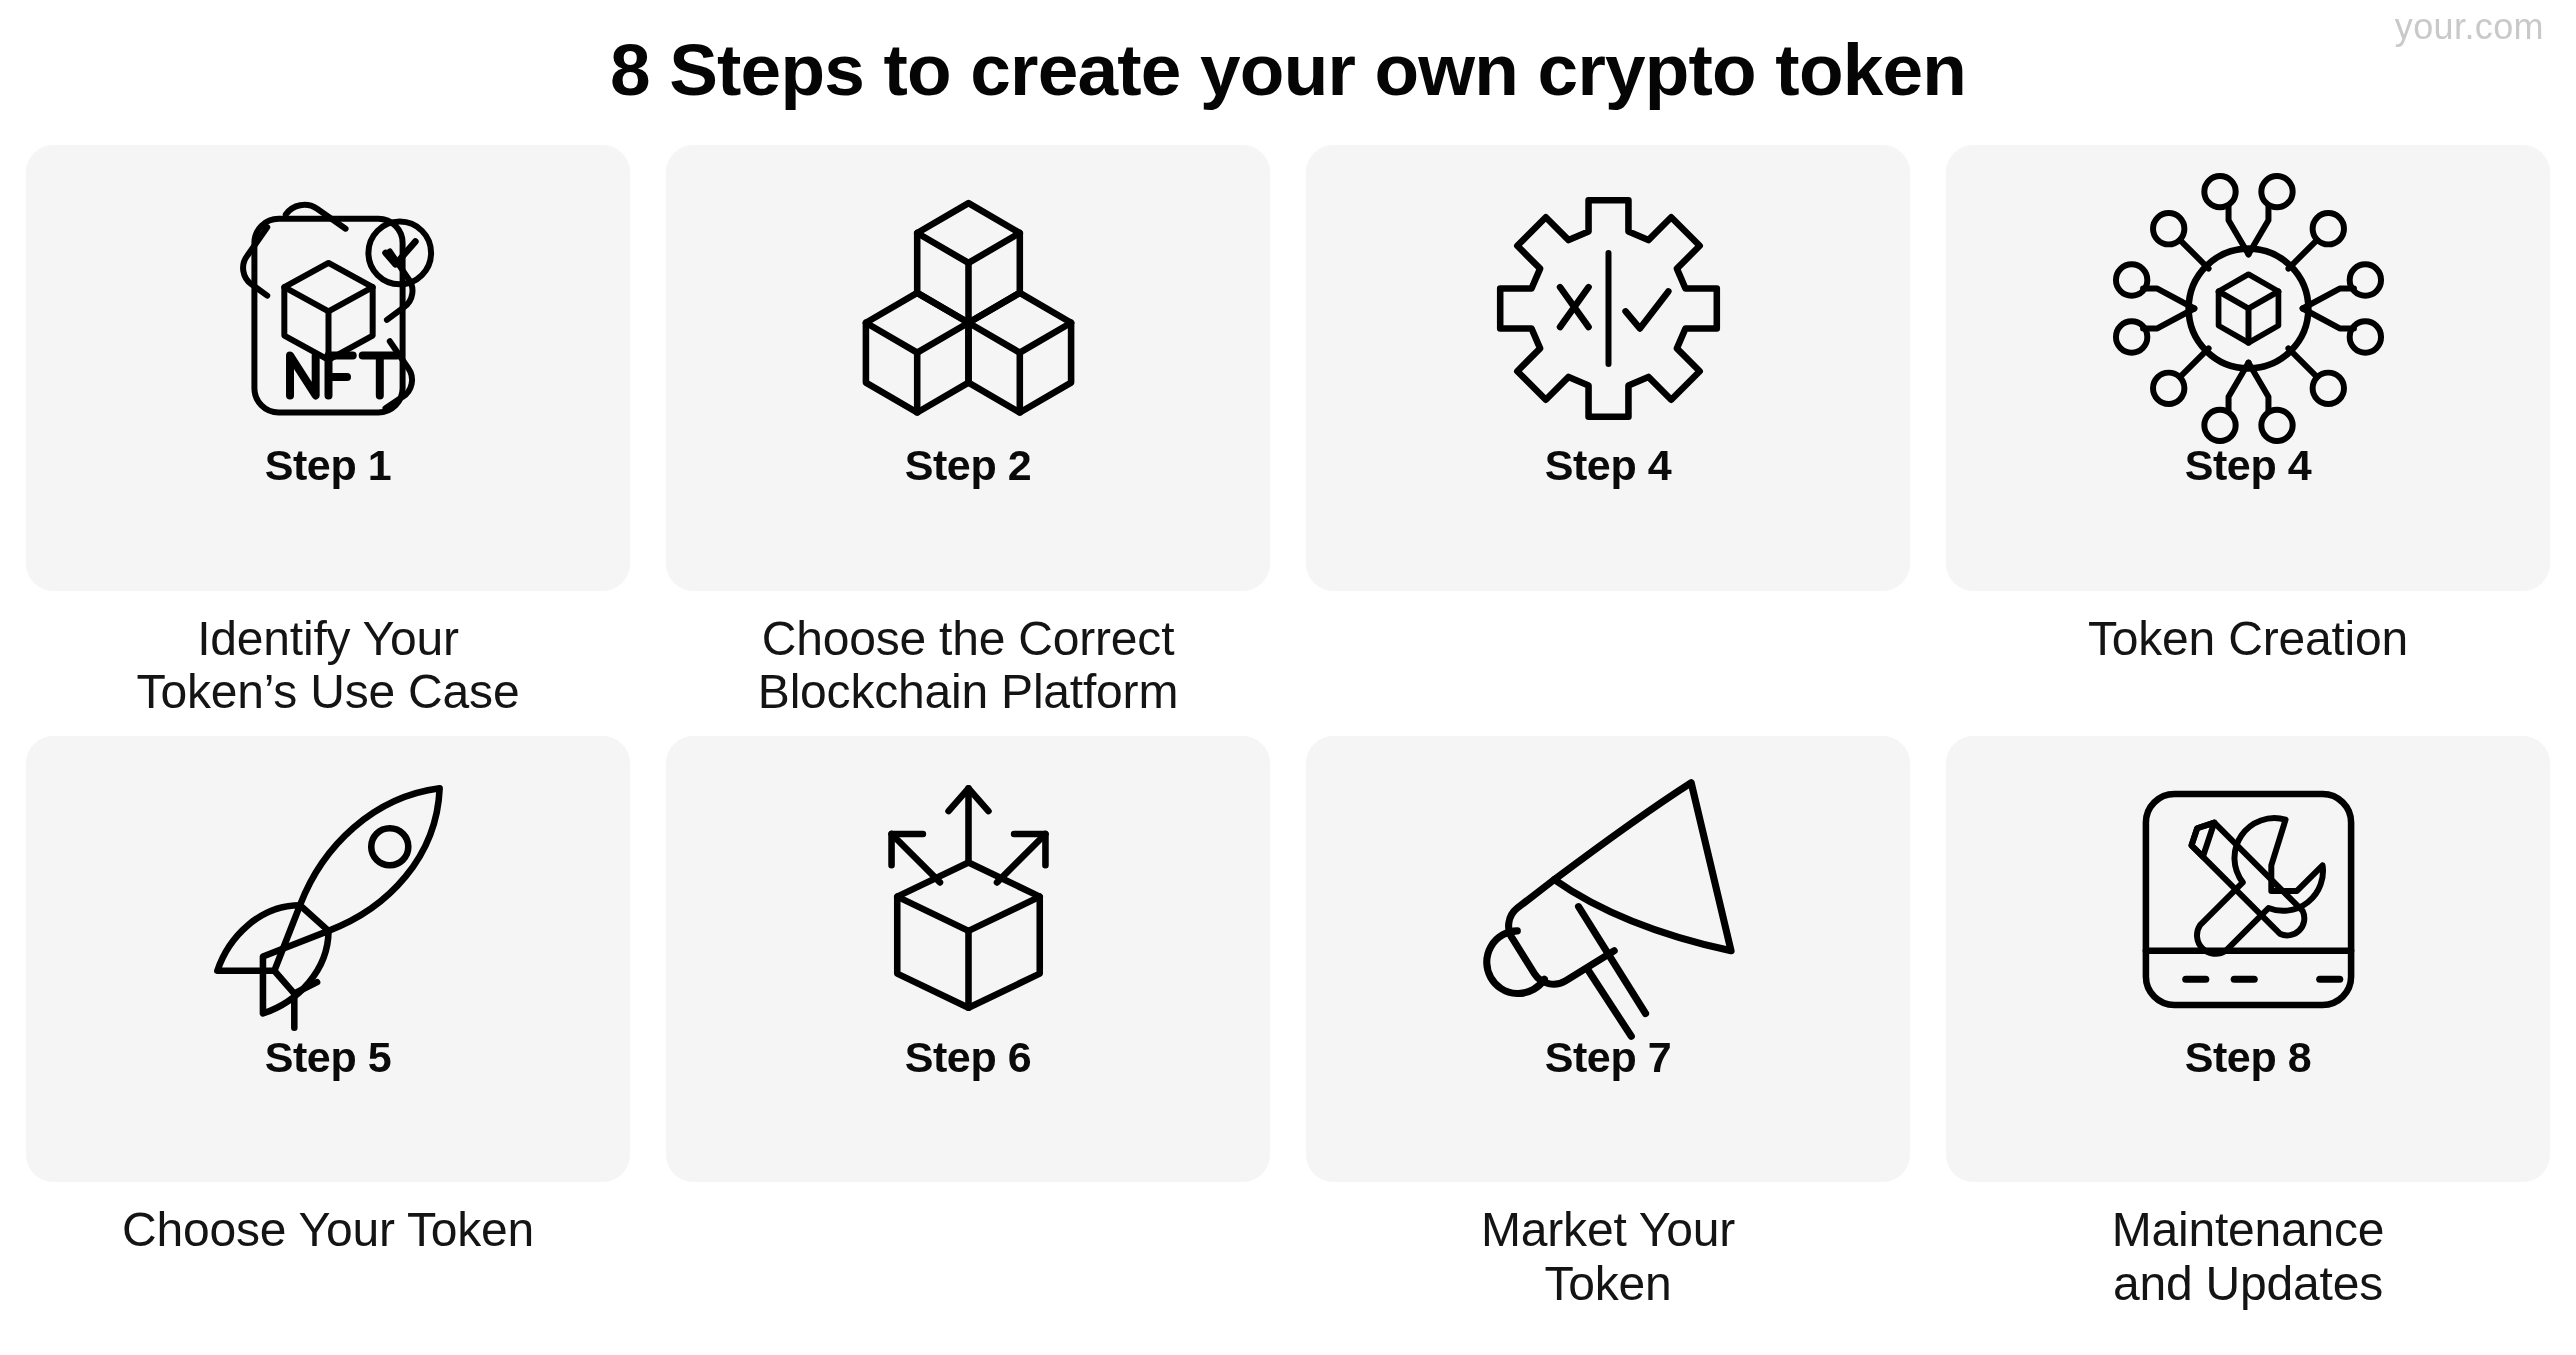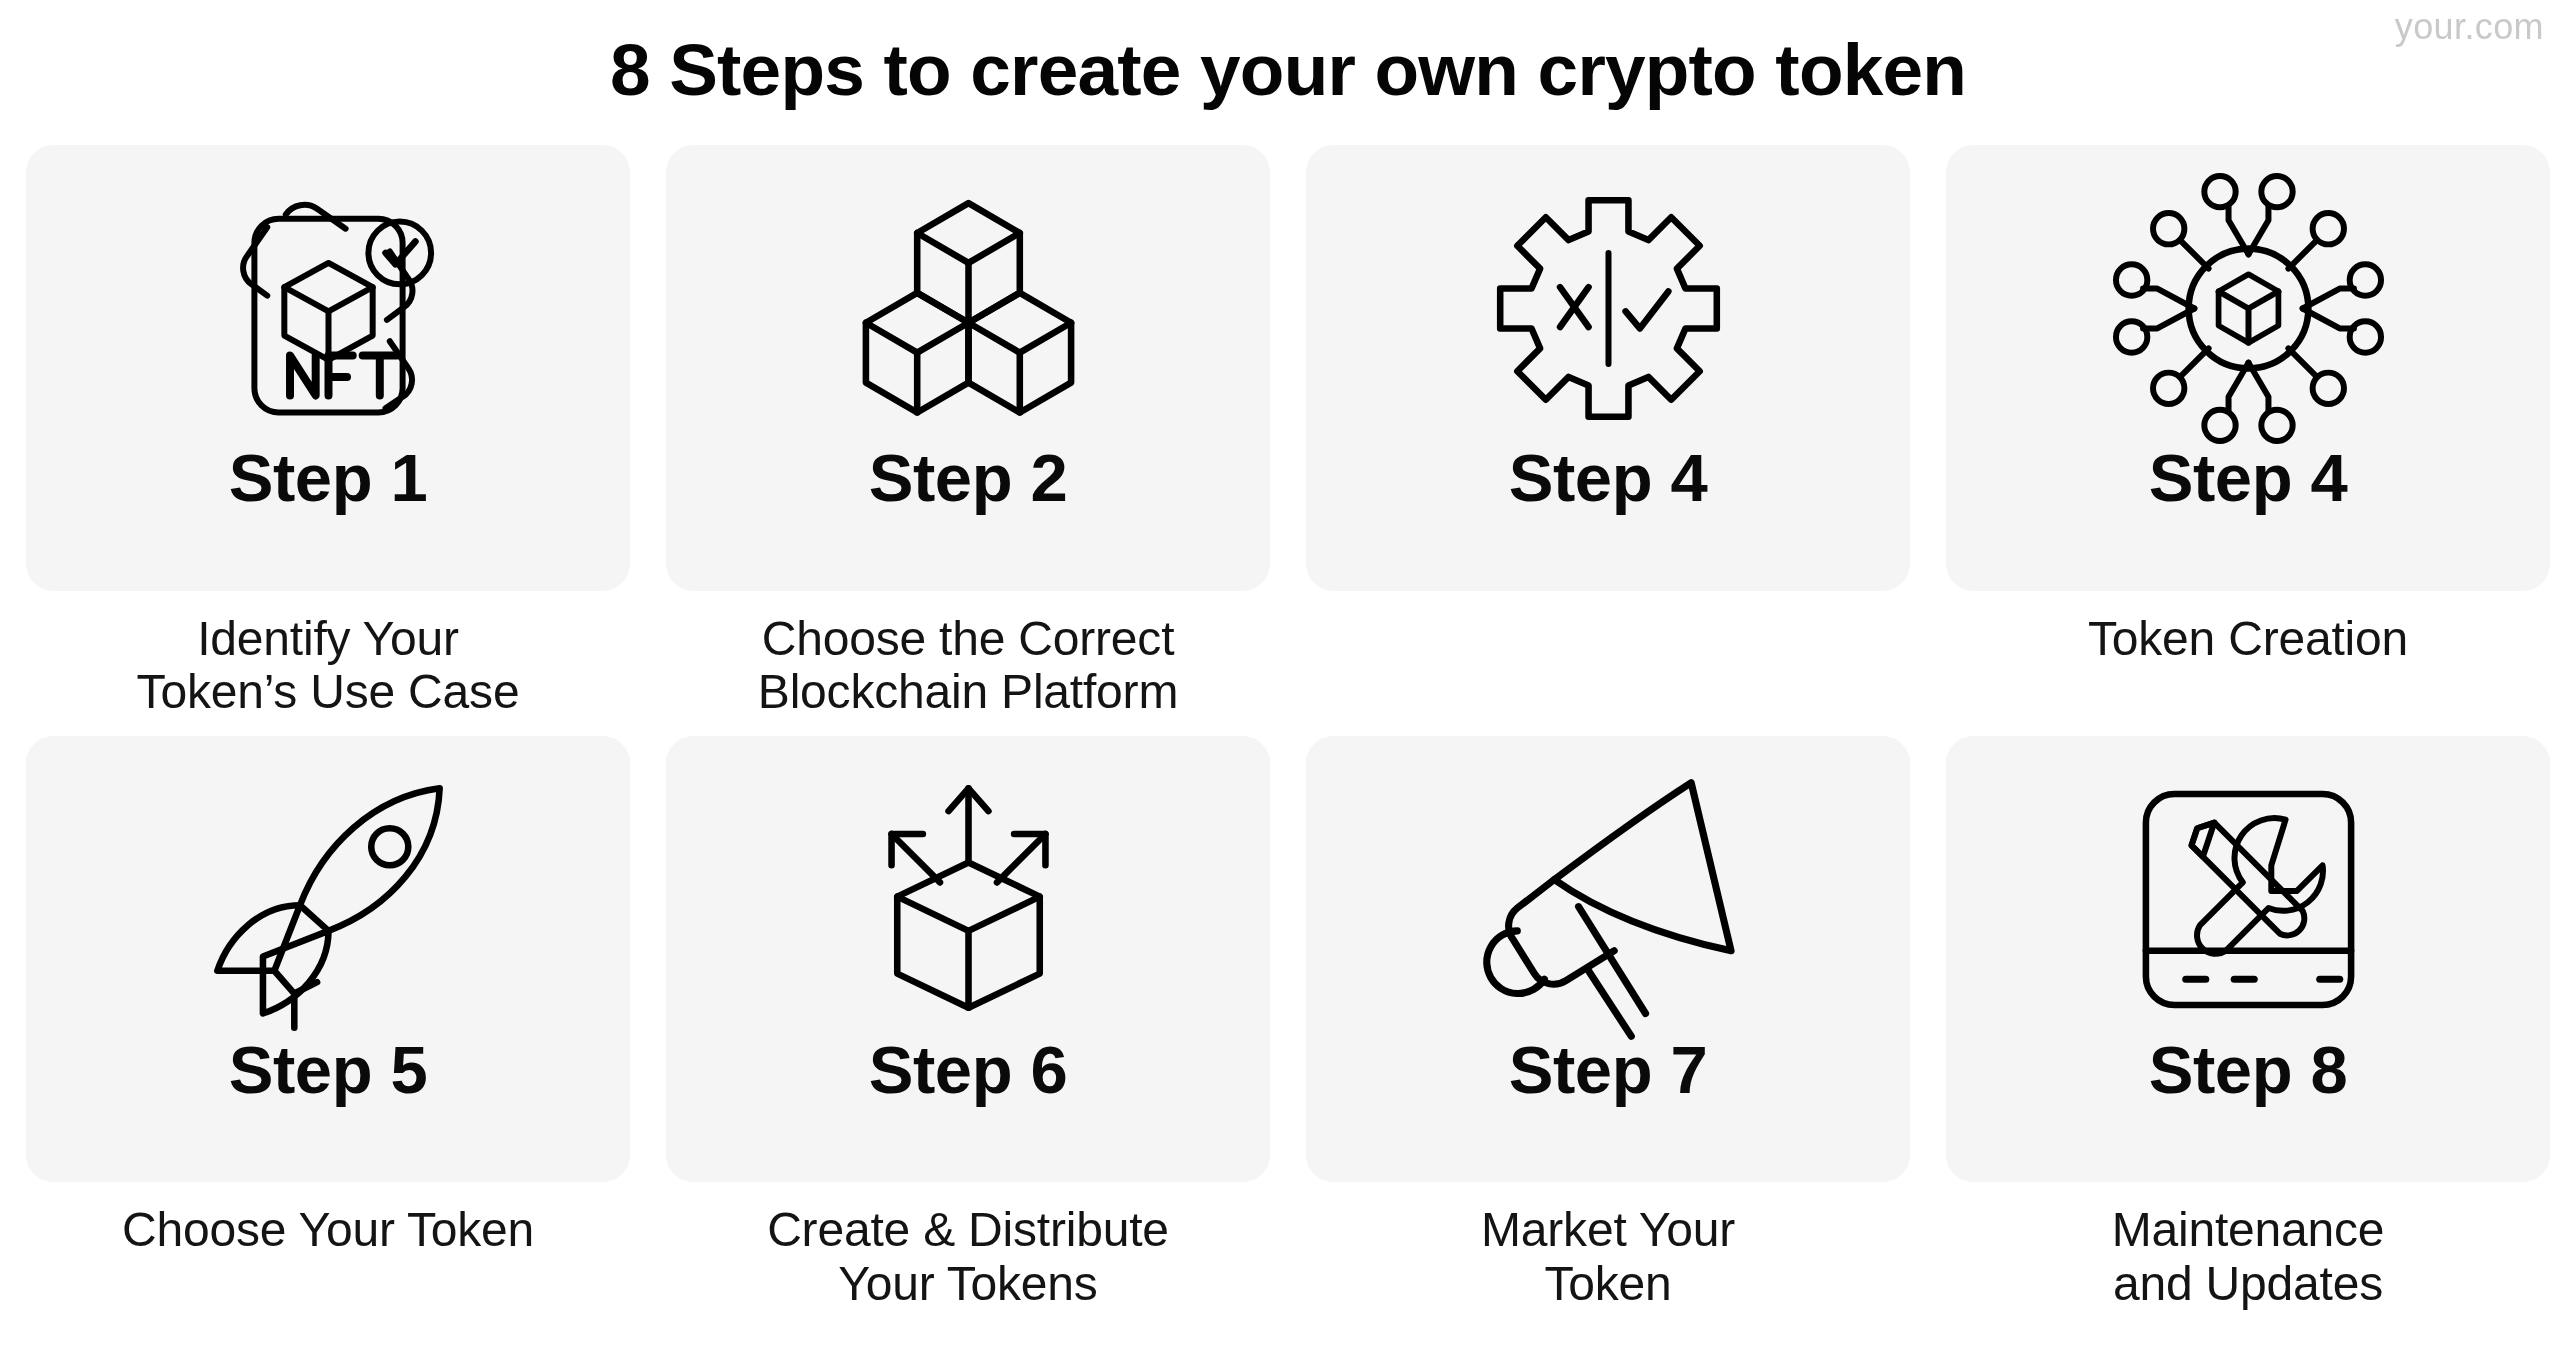--- a/index.html
+++ b/index.html
@@ -75,21 +75,21 @@
     align-items: center;
     justify-content: center;
   }
   .icon-wrap svg {
     width: 100%;
     height: 100%;
     display: block;
   }
 
   .step-label {
-    font-size: 67px;
+    font-size: 43px;
     font-weight: 700;
     letter-spacing: -0.4px;
     line-height: 1;
     margin-top: -6.3px;
     color: #0a0a0a;
   }
 
   .caption {
     margin-top: 20.6px;
     font-size: 48px;
@@ -258,22 +258,20 @@
 
           <path d="M80 88 L46 54"></path>
           <path d="M46 76 L46 54 L68 54"></path>
 
           <path d="M120 88 L154 54"></path>
           <path d="M132 54 L154 54 L154 76"></path>
         </svg>
       </div>
       <div class="step-label">Step 6</div>
     </div>
-    <div class="caption">Create &amp; Distribute
-Your Tokens</div>
   </div>
 
   <div class="cell row2">
     <div class="card">
       <div class="icon-wrap">
         <svg viewBox="0 0 200 200" fill="none" stroke="#000" stroke-width="5" stroke-linecap="round" stroke-linejoin="round">
 
           <path d="M158 18 L186 136 C140 126 96 110 62 86 C94 62 130 36 158 18 Z"></path>
 
           <path d="M62 86 L36 106 A16 16 0 0 0 33 128 L48 152 A16 16 0 0 0 70 157 L104 136"></path>

